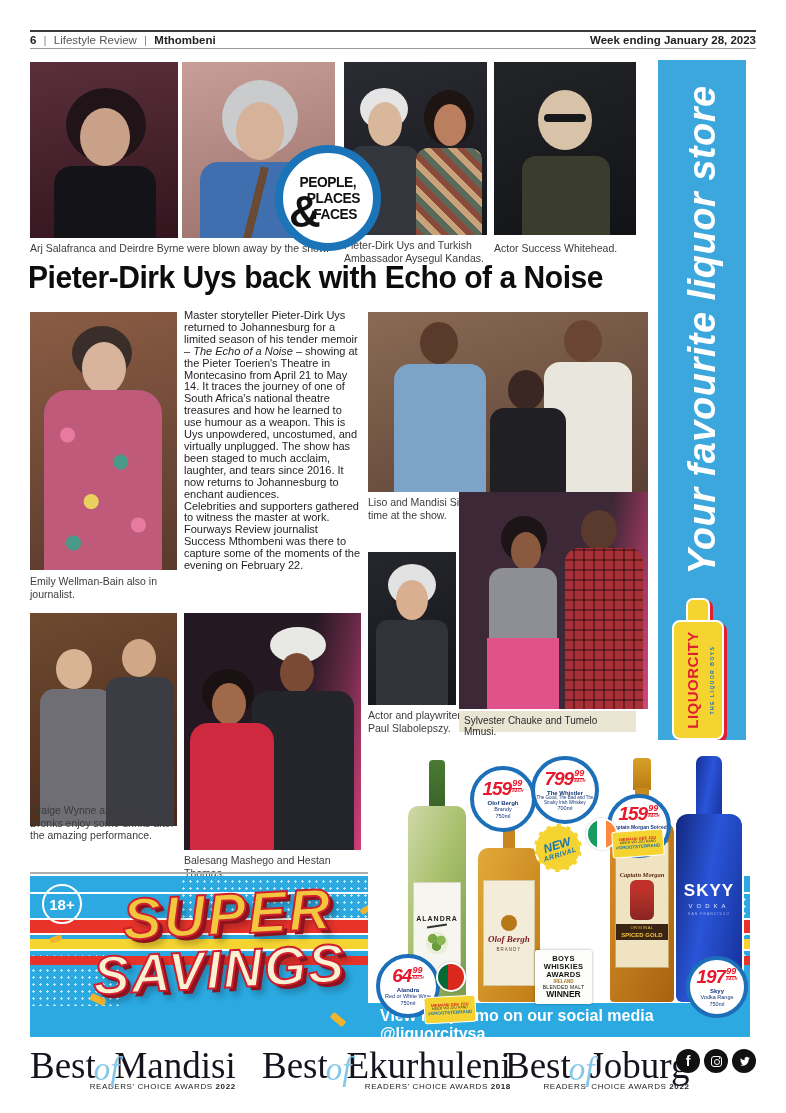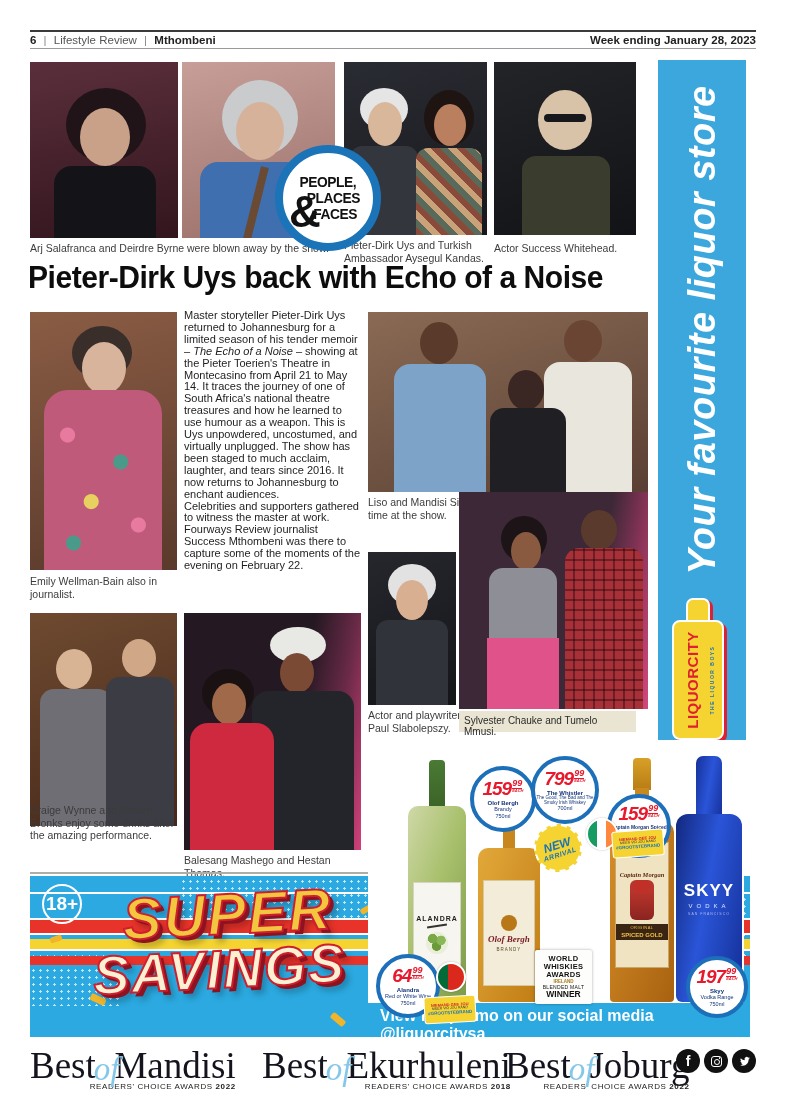--- a/index.html
+++ b/index.html
@@ -52,21 +52,21 @@
             white-space:nowrap; color:#1b74b8; font-size:5px; font-weight:bold; letter-spacing:1.5px; }
 
   
   .divider { position:absolute; left:30px; top:872px; width:625px; height:1.5px; background:#adadad; z-index:1; }
 
   
   .banner { position:absolute; left:30px; top:876px; width:720px; height:161px; background:#2BA9E0; overflow:hidden; z-index:1; }
   .stripe { position:absolute; left:0; width:100%; }
   .dots { position:absolute; background-image:radial-gradient(rgba(255,255,255,.7) 1.2px, transparent 1.4px); background-size:7px 7px; }
   .age { position:absolute; left:12px; top:8px; width:40px; height:40px; border:2.5px solid #fff; border-radius:50%;
-         color:#fff; font-weight:bold; font-size:19px; display:flex; align-items:center; justify-content:center; }
+         color:#fff; font-weight:bold; font-size:15px; display:flex; align-items:center; justify-content:center; }
   .super1 { position:absolute; left:55px; top:4px; width:285px; text-align:center; transform:rotate(-3deg);
             font-size:58px; font-weight:bold; font-style:italic; letter-spacing:2px; color:#F3C63F;
             -webkit-text-stroke:2px #CF1F2E; text-shadow:4px 4px 0 #8E1220, 7px 8px 6px rgba(0,0,0,.25); z-index:3; }
   .super2 { position:absolute; left:32px; top:62px; width:315px; text-align:center; transform:rotate(-3deg);
             font-size:54px; font-weight:bold; font-style:italic; letter-spacing:2px; color:#FAF0D2;
             -webkit-text-stroke:2px #CF1F2E; text-shadow:4px 4px 0 #8E1220, 7px 8px 6px rgba(0,0,0,.25); z-index:3; }
   .confetti { position:absolute; background:#F0B52A; border-radius:2px; }
   .socialbar { position:absolute; left:380px; top:1007px; width:360px; color:#fff; font-weight:bold; font-size:16px; z-index:4; }
 
   
@@ -321,21 +321,21 @@
     <div class="bpart" style="left:20px;top:0;width:26px;height:64px;background:linear-gradient(100deg,#16309a,#2a55d8 50%,#16309a);border-radius:7px 7px 0 0;"></div>
     <div class="bpart" style="left:0;top:58px;width:66px;height:188px;background:linear-gradient(100deg,#12287e,#2a55d8 45%,#142f96);border-radius:12px 12px 6px 6px;"></div>
     <div class="label" style="left:0;top:112px;width:66px;height:60px;background:transparent;">
       <span style="font-size:17px;font-weight:bold;letter-spacing:1px;color:#fff;">SKYY</span>
       <span style="font-size:6px;letter-spacing:4px;color:#dfe6ff;margin-top:2px;">VODKA</span>
       <span style="font-size:3.5px;letter-spacing:1px;color:#aab8f0;margin-top:3px;">SAN FRANCISCO</span>
     </div>
   </div>
 
   <div class="award">
-    <span class="a-big">WORLD</span>
+    <span class="a-big">BOYS</span>
     <span class="a-big">WHISKIES</span>
     <span class="a-big">AWARDS</span>
     <span class="a-gold">IRELAND</span>
     <span class="a-mid">BLENDED MALT</span>
     <span class="a-win">WINNER</span>
   </div>
 
   <div class="bubble" style="left:470px;top:766px;width:66px;height:66px;">
     <div class="b-price">
       <span class="b-rand">159</span>

